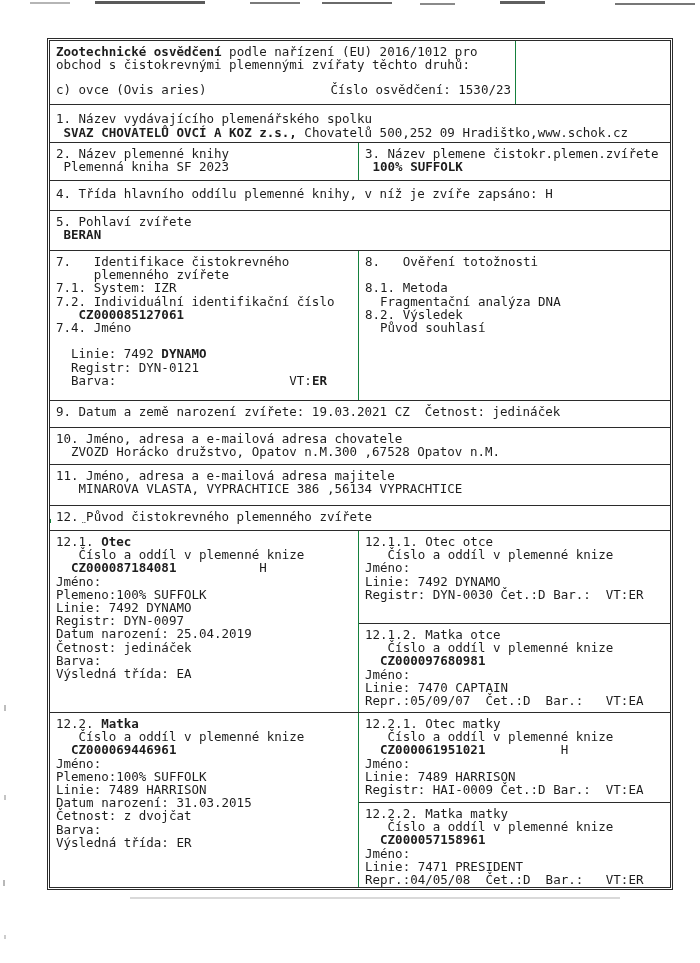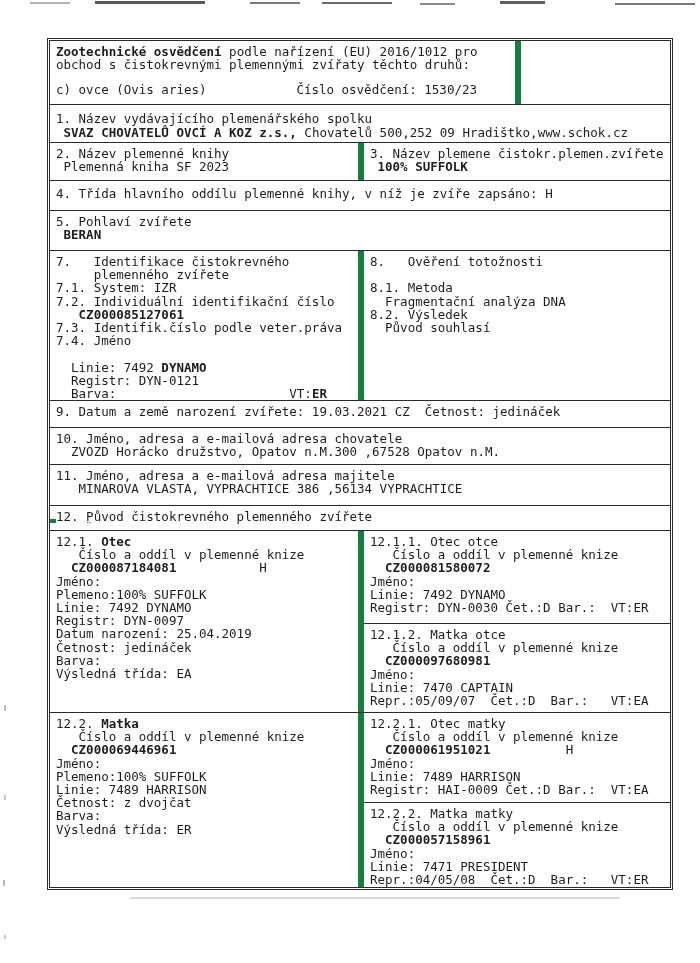--- a/index.html
+++ b/index.html
@@ -9,35 +9,35 @@
         color:#1d1d1d;font-size:12.5px;line-height:13.2px;}
   .doc{position:absolute;left:47px;top:38px;width:626px;height:852px;
        border:3px double #2b2b2b;box-sizing:border-box;background:#ffffff;
        display:flex;flex-direction:column;}
   .row{display:flex;flex-direction:row;border-bottom:1px solid #2b2b2b;
        box-sizing:border-box;flex:0 0 auto;}
   .row.last{border-bottom:none;flex:1 1 auto;}
   .cell{box-sizing:border-box;padding:4px 4px 0 6px;overflow:hidden;}
   .cell.full{flex:1 1 auto;}
   .cell.left{width:308px;flex:0 0 308px;}
-  .cell.right{flex:1 1 auto;border-left:6px solid #15803d;}
+  .cell.right{flex:1 1 auto;border-left:1px solid #15803d;}
   .header-left{width:465px;flex:0 0 465px;}
   .stack{display:flex;flex-direction:column;padding:0;}
   .subcell{box-sizing:border-box;padding:4px 4px 0 6px;border-bottom:1px solid #2b2b2b;overflow:hidden;}
   .subcell.bottom{border-bottom:none;flex:1 1 auto;}
   .ln{white-space:pre;min-height:13.2px;}
   .b{font-weight:bold;}
   .h-header{height:64px;} .h-r1{height:38px;align-items:center;} .h-r23{height:38px;}
   .h-r4{height:30px;} .h-r56{height:40px;flex-direction:column;} .h-r78{height:150px;}
   .h-r9{height:27px;} .h-r10{height:37px;} .h-r11{height:41px;}
   .h-r12{height:25px;} .h-pa{height:182px;}
   .sub-a{height:93px;flex:0 0 93px;} .sub-b1{height:90px;flex:0 0 90px;}
   .pad-mid{padding-top:6px;}
   .species-row{display:flex;flex-direction:row;margin-top:12px;}
-  .cert-no{margin-left:auto;margin-right:34px;}
+  .cert-no{margin-left:auto;}
   .artifact{position:absolute;}
 </style>
 </head>
 <body>
 
 <div class="page">
 
   <div class="artifact" style="left:30px;top:2px;width:40px;height:2px;background:#b5b5b5;"></div>
   <div class="artifact" style="left:95px;top:1px;width:110px;height:3px;background:#5a5a5a;"></div>
   <div class="artifact" style="left:250px;top:2px;width:50px;height:2px;background:#7a7a7a;"></div>
@@ -102,21 +102,20 @@
         </div>
     </div>
 
     <div class="row h-r78">
       <div class="cell left">
           <div class="ln"><span>7.   Identifikace čistokrevného</span></div>
           <div class="ln"><span>     plemenného zvířete</span></div>
           <div class="ln"><span>7.1. System: IZR</span></div>
           <div class="ln"><span>7.2. Individuální identifikační číslo</span></div>
           <div class="ln"><span>   </span><span class="b">CZ000085127061</span></div>
-          <div class="ln"><span>7.3. Identifik.číslo podle veter.práva</span></div>
           <div class="ln"><span>7.4. Jméno</span></div>
           <div class="ln"><span></span></div>
           <div class="ln"><span>  Linie: 7492 </span><span class="b">DYNAMO</span></div>
           <div class="ln"><span>  Registr: DYN-0121</span></div>
           <div class="ln"><span>  Barva:                       VT:</span><span class="b">ER</span></div>
         </div>
       <div class="cell right">
           <div class="ln"><span>8.   Ověření totožnosti</span></div>
           <div class="ln"><span></span></div>
           <div class="ln"><span>8.1. Metoda</span></div>
@@ -163,21 +162,20 @@
           <div class="ln"><span>Registr: DYN-0097</span></div>
           <div class="ln"><span>Datum narození: 25.04.2019</span></div>
           <div class="ln"><span>Četnost: jedináček</span></div>
           <div class="ln"><span>Barva:</span></div>
           <div class="ln"><span>Výsledná třída: EA</span></div>
         </div>
       <div class="cell right stack">
         <div class="subcell sub-a">
             <div class="ln"><span>12.1.1. Otec otce</span></div>
             <div class="ln"><span>   Číslo a oddíl v plemenné knize</span></div>
-            <div class="ln"><span>  </span><span class="b">CZ000081580072</span></div>
             <div class="ln"><span>Jméno:</span></div>
             <div class="ln"><span>Linie: 7492 DYNAMO</span></div>
             <div class="ln"><span>Registr: DYN-0030 Čet.:D Bar.:  VT:ER</span></div>
           </div>
         <div class="subcell bottom">
             <div class="ln"><span>12.1.2. Matka otce</span></div>
             <div class="ln"><span>   Číslo a oddíl v plemenné knize</span></div>
             <div class="ln"><span>  </span><span class="b">CZ000097680981</span></div>
             <div class="ln"><span>Jméno:</span></div>
             <div class="ln"><span>Linie: 7470 CAPTAIN</span></div>
@@ -187,20 +185,21 @@
     </div>
 
     <div class="row last">
       <div class="cell left">
           <div class="ln"><span>12.2. </span><span class="b">Matka</span></div>
           <div class="ln"><span>   Číslo a oddíl v plemenné knize</span></div>
           <div class="ln"><span>  </span><span class="b">CZ000069446961</span></div>
           <div class="ln"><span>Jméno:</span></div>
           <div class="ln"><span>Plemeno:100% SUFFOLK</span></div>
           <div class="ln"><span>Linie: 7489 HARRISON</span></div>
+          <div class="ln"><span>Datum narození: 31.03.2015</span></div>
           <div class="ln"><span>Četnost: z dvojčat</span></div>
           <div class="ln"><span>Barva:</span></div>
           <div class="ln"><span>Výsledná třída: ER</span></div>
         </div>
       <div class="cell right stack">
         <div class="subcell sub-b1">
             <div class="ln"><span>12.2.1. Otec matky</span></div>
             <div class="ln"><span>   Číslo a oddíl v plemenné knize</span></div>
             <div class="ln"><span>  </span><span class="b">CZ000061951021</span><span>          H</span></div>
             <div class="ln"><span>Jméno:</span></div>

